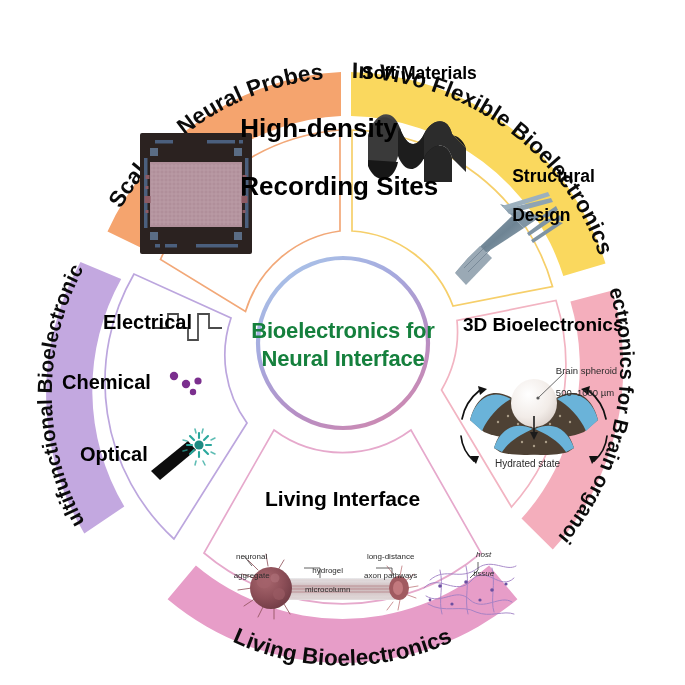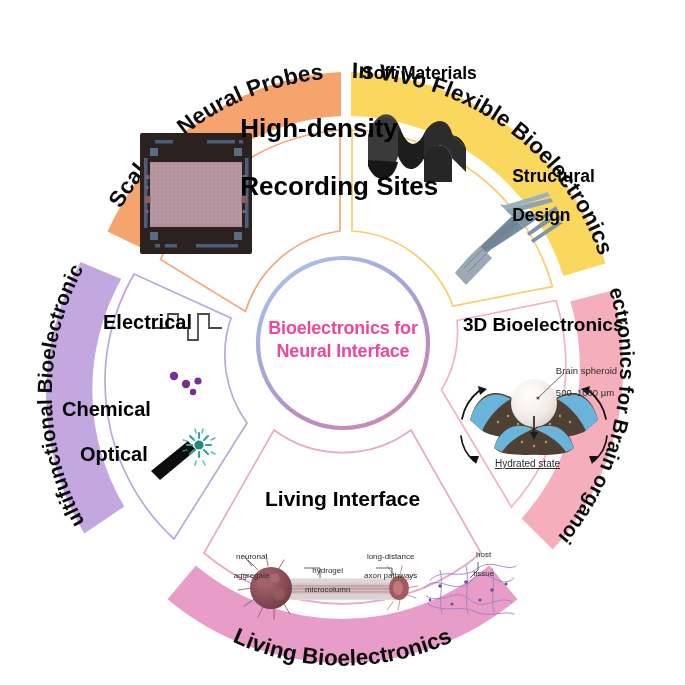--- a/index.html
+++ b/index.html
@@ -46,22 +46,22 @@
     color: #2b2b2b;
     white-space: pre;
     line-height: 1.15;
   }
   .center-title {
     position: absolute;
     width: 190px;
     text-align: center;
     font-family: "Liberation Sans", sans-serif;
     font-weight: bold;
-    font-size: 18px;
-    color: #ec4899;
+    font-size: 22px;
+    color: #15803d;
     line-height: 1.28;
     letter-spacing: -0.2px;
   }
 </style>
 </head>
 <body>
 
 <div id="figure">
 
   <svg class="layer" viewBox="0 0 685 685">
@@ -392,44 +392,44 @@
       <span>Design</span>
     </div>
 
     <div class="lbl" style="left:463px; top:314px; font-size:19px;">3D Bioelectronics</div>
 
     <div class="tiny" style="left:540px; top:355px; font-size:9.5px;">
       <span>Brain spheroid</span><br>
       <span>500–1000 µm</span>
     </div>
 
-    <div class="tiny" style="left:495px; top:458px; font-size:10px;text-decoration:underline;">Hydrated state</div>
+    <div class="tiny" style="left:495px; top:458px; font-size:10px;">Hydrated state</div>
 
     <div class="lbl" style="left:265px; top:487px; font-size:21px;">Living Interface</div>
 
     <div class="tiny" style="left:217px; top:543px; font-size:8px; text-align:center; width:56px;">
       <span>neuronal</span><br>
       <span>aggregate</span>
     </div>
 
     <div class="tiny" style="left:290px; top:557px; font-size:8px; text-align:center; width:62px;">
       <span>hydrogel</span><br>
       <span>microcolumn</span>
     </div>
 
     <div class="tiny" style="left:348px; top:543px; font-size:8px; text-align:center; width:72px;">
       <span>long-distance</span><br>
       <span>axon pathways</span>
     </div>
 
-    <div class="tiny" style="left:456px; top:541px; font-size:8px; text-align:center; width:42px;">
+    <div class="tiny" style="left:456px; top:541px; font-size:8px; text-align:center; width:42px;font-style:italic;">
       <span>host</span><br>
       <span>tissue</span>
     </div>
 
     <div class="lbl" style="left:55px; top:311px; font-size:20px;padding-left:48px;">Electrical</div>
 
-    <div class="lbl" style="left:62px; top:398px; font-size:20px;">Chemical</div>
+    <div class="lbl" style="left:62px; top:371px; font-size:20px;">Chemical</div>
 
     <div class="lbl" style="left:80px; top:443px; font-size:20px;">Optical</div>
 
   </div>
 </div>
 
 </body></html>

